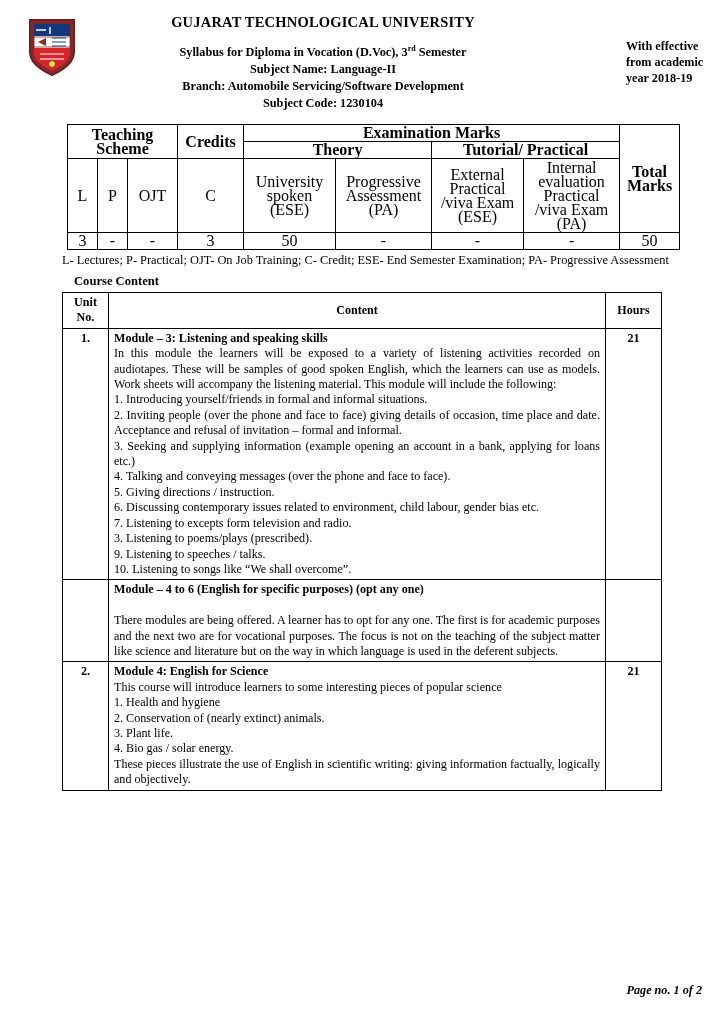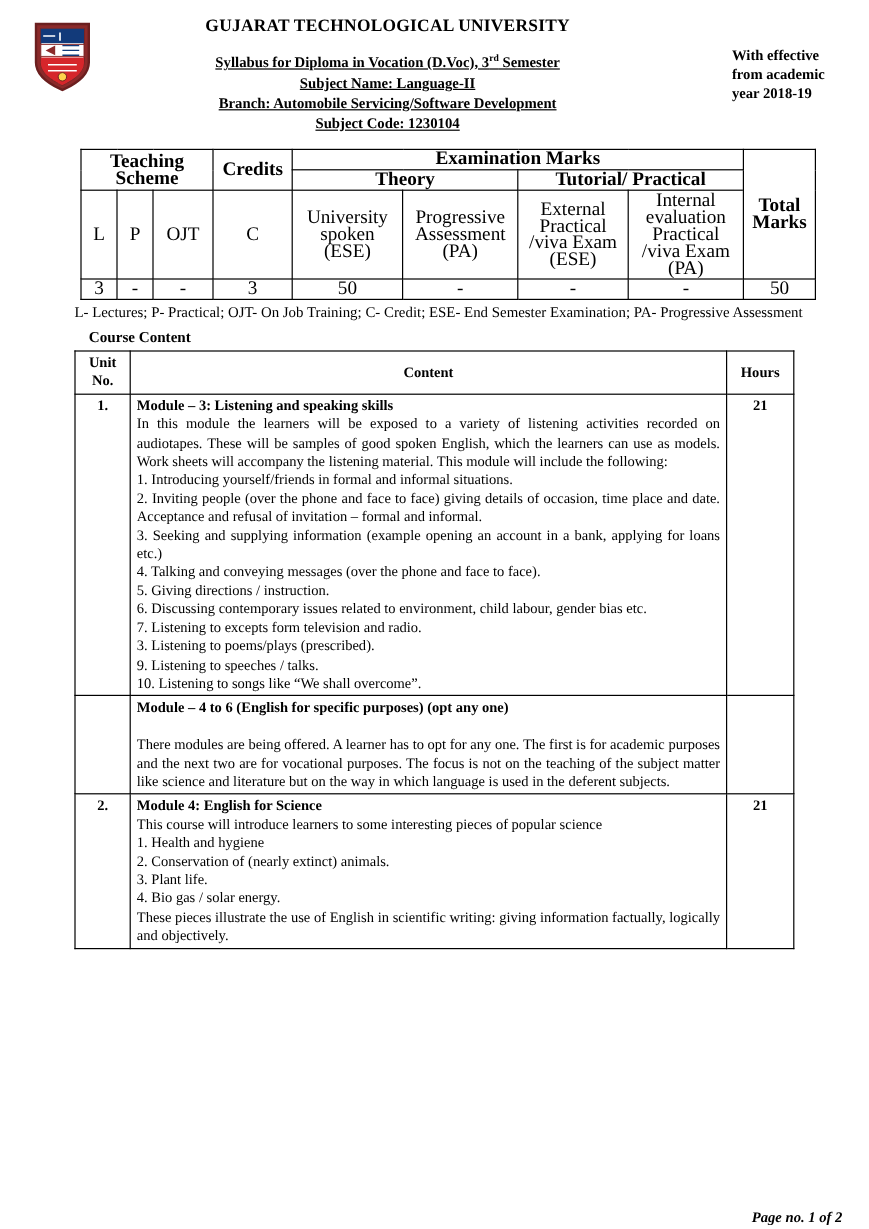--- a/index.html
+++ b/index.html
@@ -44,26 +44,25 @@
   .univ-title {
     font-weight: bold;
     font-size: 14.5px;
     letter-spacing: 0.2px;
     margin-bottom: 9px;
   }
   .hdr-line {
     font-weight: bold;
     font-size: 12.3px;
     line-height: 17px;
-    text-decoration: underline;
   }
   .hdr-line sup { font-size: 8px; vertical-align: super; }
   .effective {
     position: absolute;
-    right: 18px;
+    right: 2px;
     top: 38px;
     width: 96px;
     font-weight: bold;
     font-size: 12.2px;
     line-height: 16px;
     text-align: left;
   }
 
   
   .section-title {
@@ -121,21 +120,21 @@
   }
   .col-unit { width: 46px; text-align: center; font-weight: bold; }
   .col-hours { width: 56px; text-align: center; font-weight: bold; }
   .mod-title { font-weight: bold; }
   .just { text-align: justify; }
   .cc-tbl td p { margin: 0; }
 
   .footer {
     position: absolute;
     right: 22px;
-    bottom: 2px;
+    bottom: 26px;
     font-weight: bold;
     font-style: italic;
     font-size: 12.2px;
   }
 </style>
 </head>
 <body>
 
 <div class="page">
 

